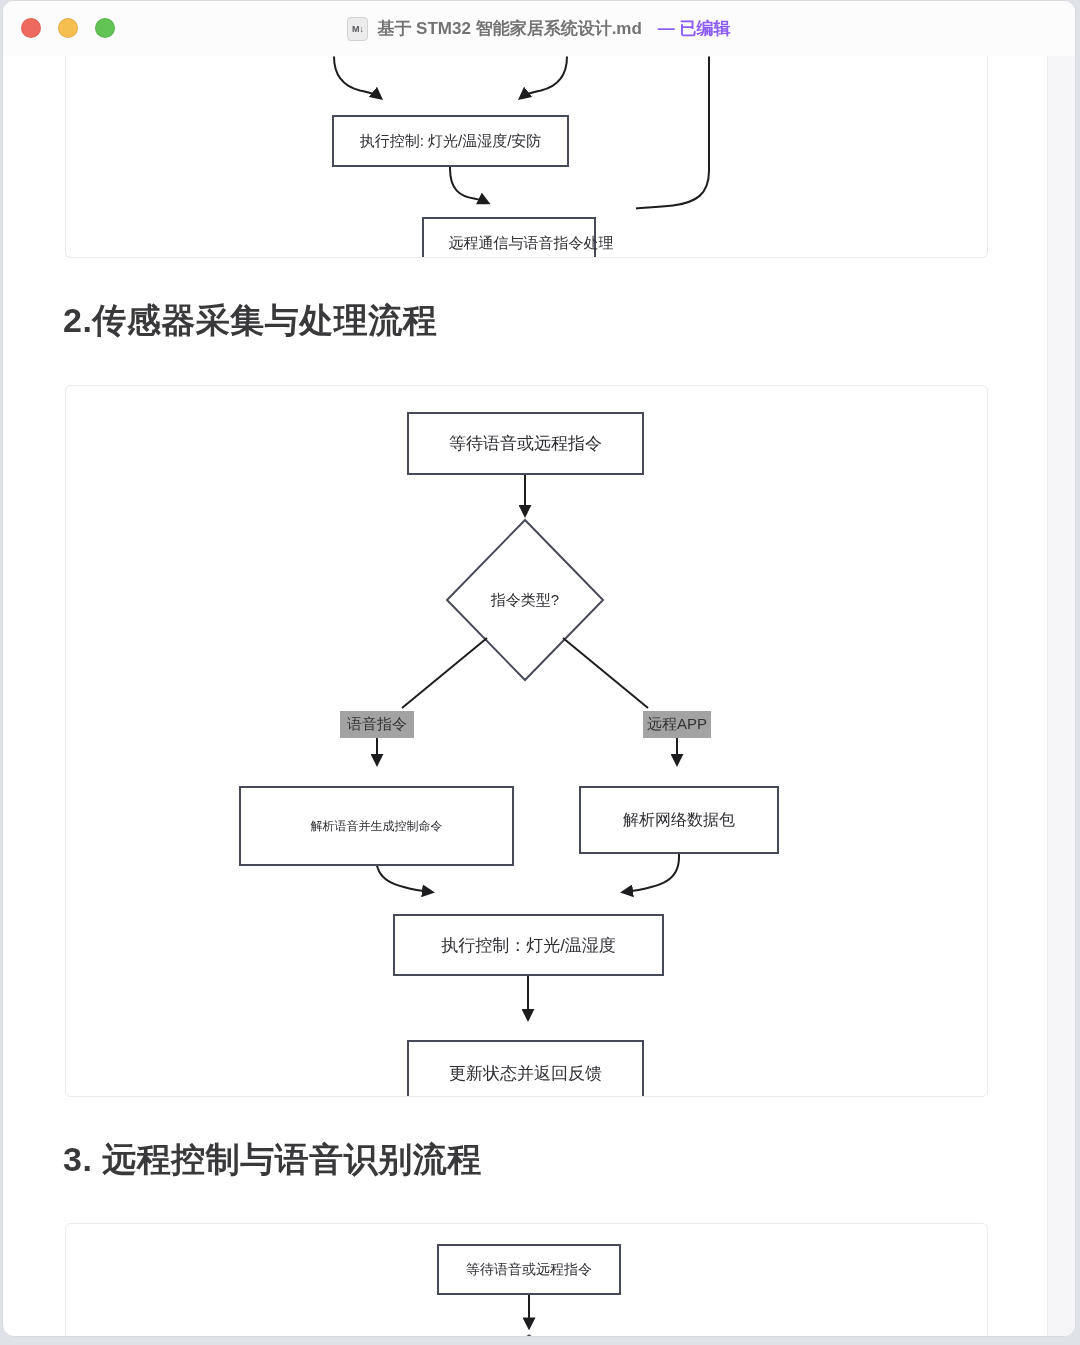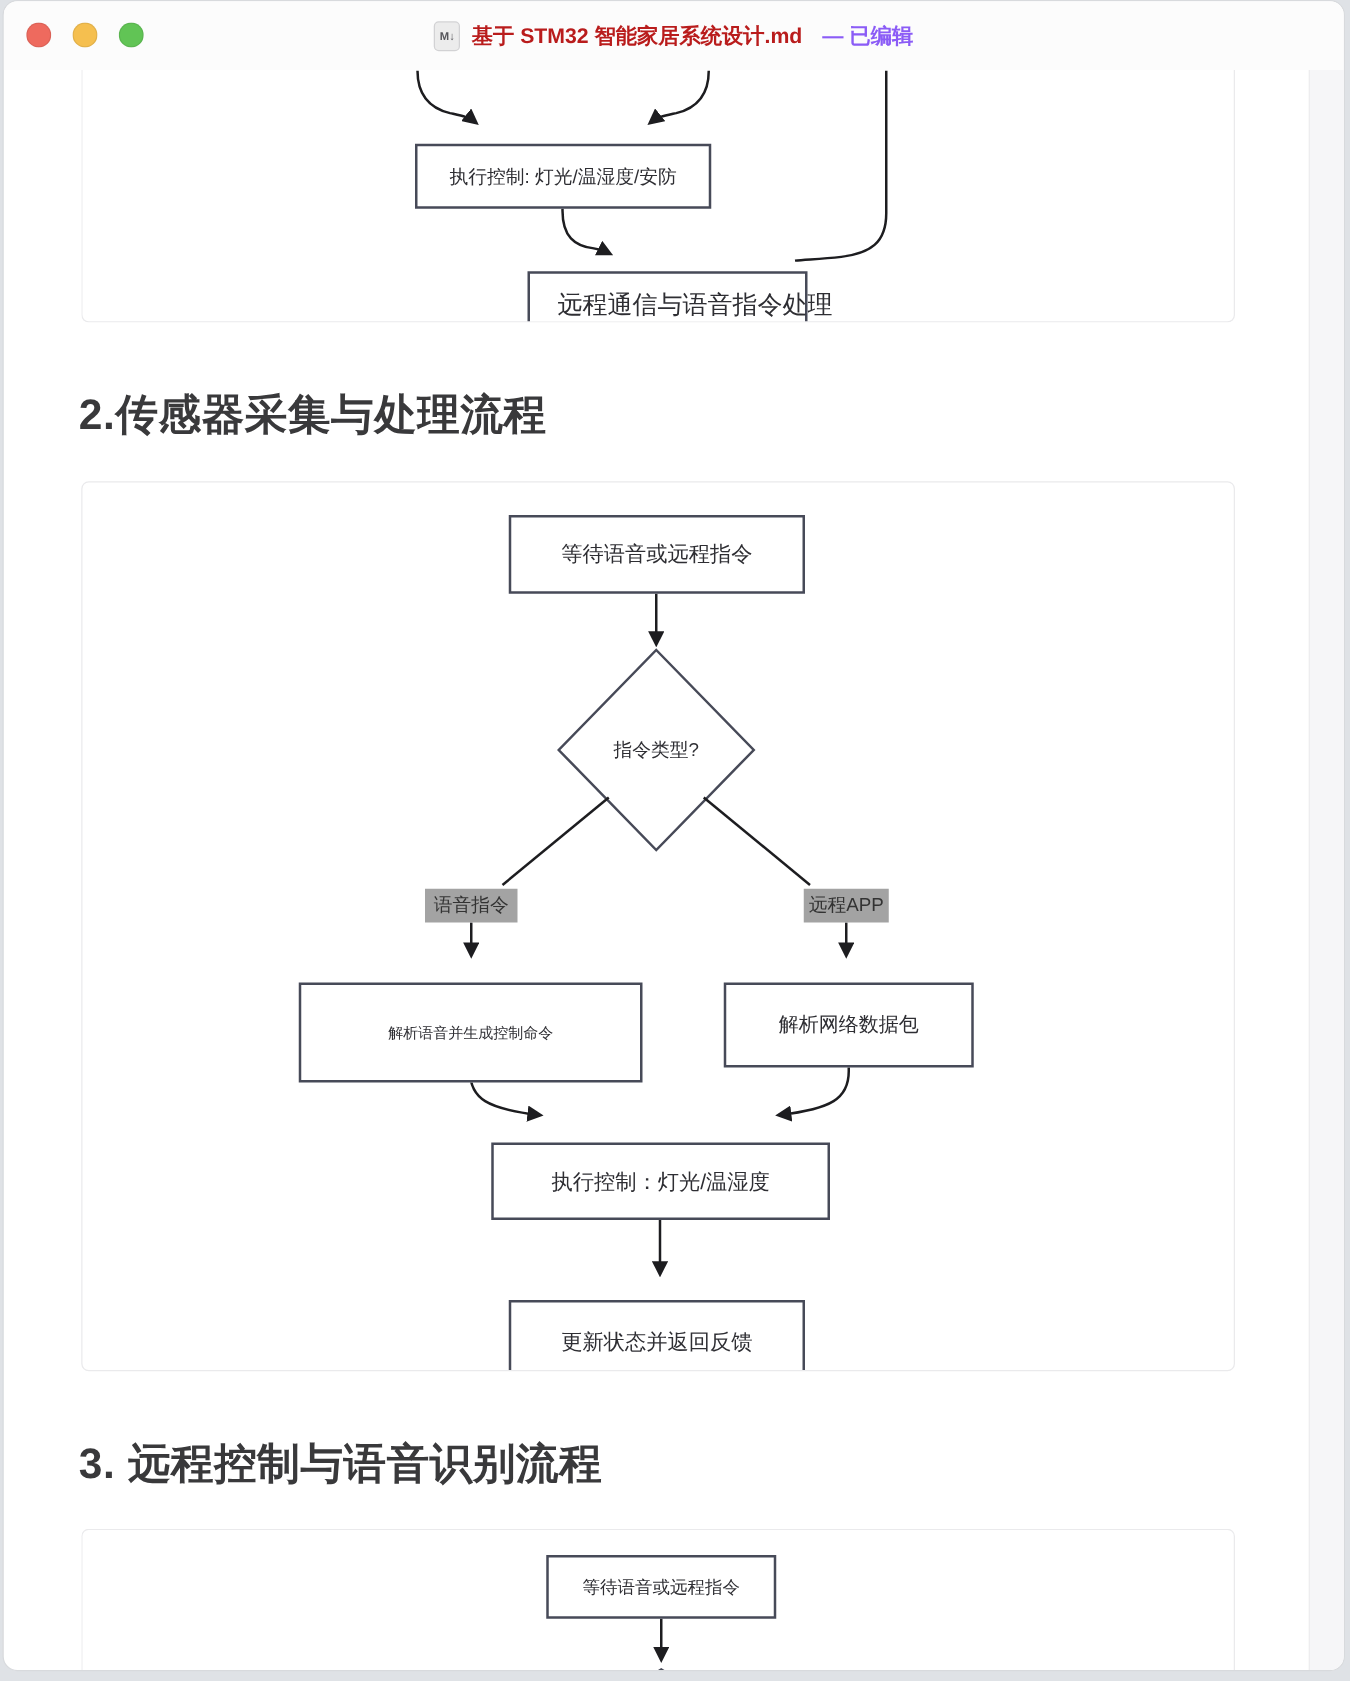--- a/index.html
+++ b/index.html
@@ -22,31 +22,31 @@
   .light{width:20px;height:20px;border-radius:50%;padding:0;border:1px solid rgba(0,0,0,0.08);box-sizing:border-box;}
   .light.red{background:#ee6a5e;}
   .light.yellow{background:#f5bf4f;}
   .light.green{background:#61c455;}
   .titlegroup{display:flex;align-items:center;gap:9px;font-size:17px;}
   .mdicon{
     width:21px;height:24px;background:#ececec;border:1px solid #d2d2d4;border-radius:4px;
     font-size:9px;font-weight:bold;color:#57575c;display:flex;align-items:center;justify-content:center;
     box-sizing:border-box;
   }
-  .wtitle{color:#b91c1c;font-weight:700;}
+  .wtitle{color:#737373;font-weight:700;}
   .wstatus{color:#8b5cf6;font-weight:600;margin-left:7px;}
   
   .gutter{
     position:absolute;right:0;top:55px;bottom:0;width:27px;
     background:#f6f6f8;border-left:1px solid #ededef;z-index:5;
   }
   
   .h2{
     position:absolute;left:60px;font-size:34px;line-height:50px;font-weight:700;
-    color:#39393b;letter-spacing:0.5px;z-index:2;white-space:nowrap;margin-top:12px;
+    color:#39393b;letter-spacing:0.5px;z-index:2;white-space:nowrap;
   }
   #heading2{top:294px;}
   #heading3{top:1133px;}
   
   .panel{
     position:absolute;left:62px;width:923px;background:#fff;
     border:1px solid #eaeaec;border-radius:6px;box-sizing:border-box;overflow:hidden;z-index:2;
   }
   #panel1{top:55px;height:202px;border-top:none;border-radius:0 0 6px 6px;}
   #panel2{top:384px;height:712px;}
@@ -82,21 +82,21 @@
 <div class="window">
 
   <div class="panel" id="panel1">
     <svg class="lines" viewBox="0 0 921 200">
       <path d="M268,0 C268,20 278,30 294,34 C303,36 309,37 314,41" marker-end="url(#arw)"></path>
       <path d="M501,0 C501,20 491,30 475,34 C466,36 460,37 455,41" marker-end="url(#arw)"></path>
       <path d="M643,0 L643,114 C643,138 630,146 607,149 C590,151 578,151 570,152"></path>
       <path d="M384,95 L384,112 C384,133 394,140 408,142 C413,143 417,144 421,146" marker-end="url(#arw)"></path>
     </svg>
     <div class="node" style="left:266px;top:43px;width:237px;height:52px;font-size:15px;">执行控制: 灯光/温湿度/安防</div>
-    <div class="node" style="left:356px;top:145px;width:224px;height:52px;font-size:20px;padding-left:44px;">远程通信与语音指令处理</div>
+    <div class="node" style="left:356px;top:145px;width:174px;height:52px;font-size:15px;padding-left:44px;">远程通信与语音指令处理</div>
   </div>
 
   <div class="h2" id="heading2">2.传感器采集与处理流程</div>
 
   <div class="panel" id="panel2">
     <svg class="lines" viewBox="0 0 921 710">
       <path d="M459,73 L459,128" marker-end="url(#arw)"></path>
       <polygon class="shape" points="459,134 537,214 459,294 381,214"></polygon>
       <path d="M421,252 L336,322"></path>
       <path d="M497,252 L582,322"></path>

